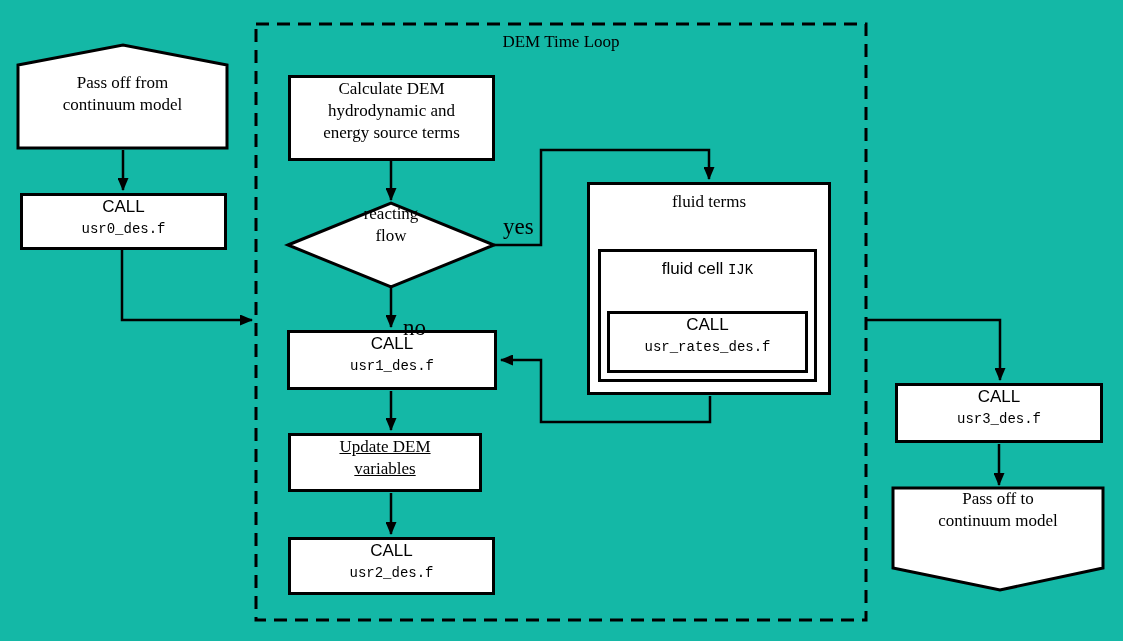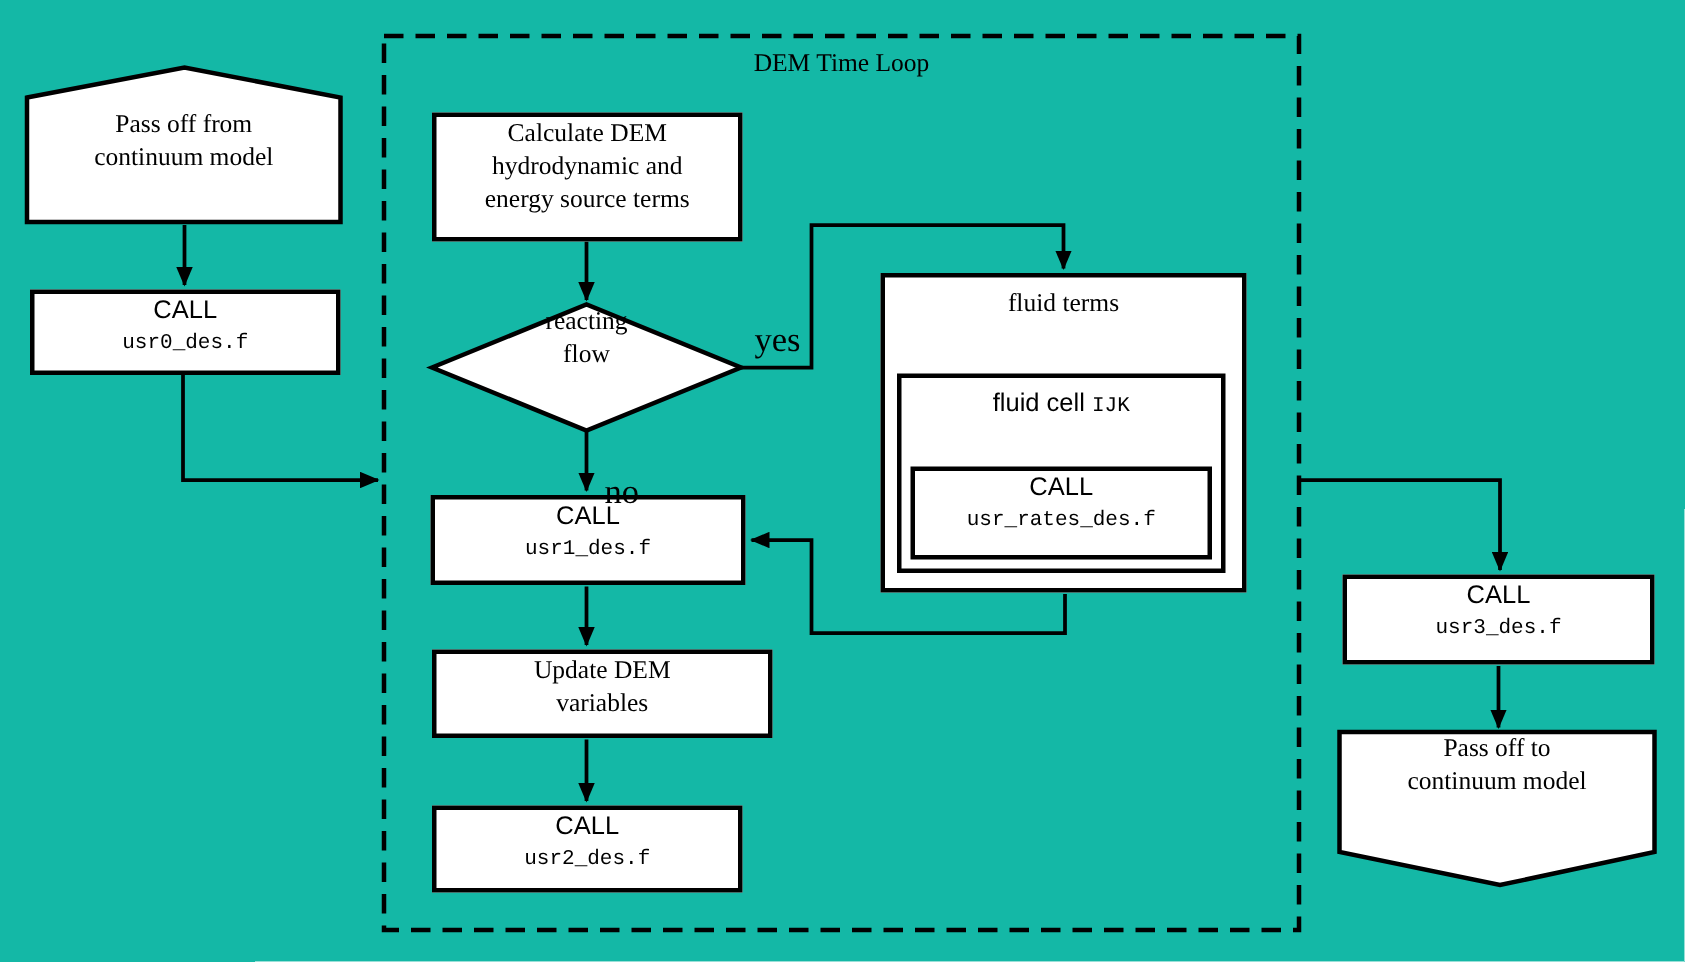--- a/index.html
+++ b/index.html
@@ -98,21 +98,21 @@
   <div class="node box" style="left:607px;top:311px;width:201px;height:62px;">
     <span class="serif">CALL</span>
     <span class="mono">usr_rates_des.f</span>
   </div>
 
   <div class="node box" style="left:287px;top:330px;width:210px;height:60px;">
     <span class="serif">CALL</span>
     <span class="mono">usr1_des.f</span>
   </div>
 
-  <div class="node box" style="left:288px;top:433px;width:227px;height:59px;">
+  <div class="node box" style="left:288px;top:433px;width:194px;height:59px;text-decoration:underline;">
     <span>Update DEM</span>
     <span>variables</span>
   </div>
 
   <div class="node box" style="left:288px;top:537px;width:207px;height:58px;">
     <span class="serif">CALL</span>
     <span class="mono">usr2_des.f</span>
   </div>
 
   <div class="node box" style="left:895px;top:383px;width:208px;height:60px;">

